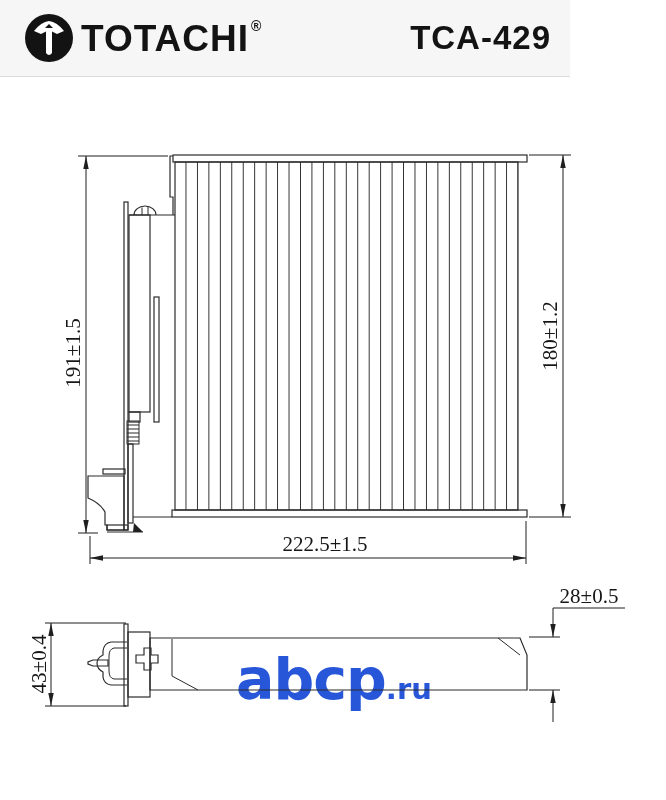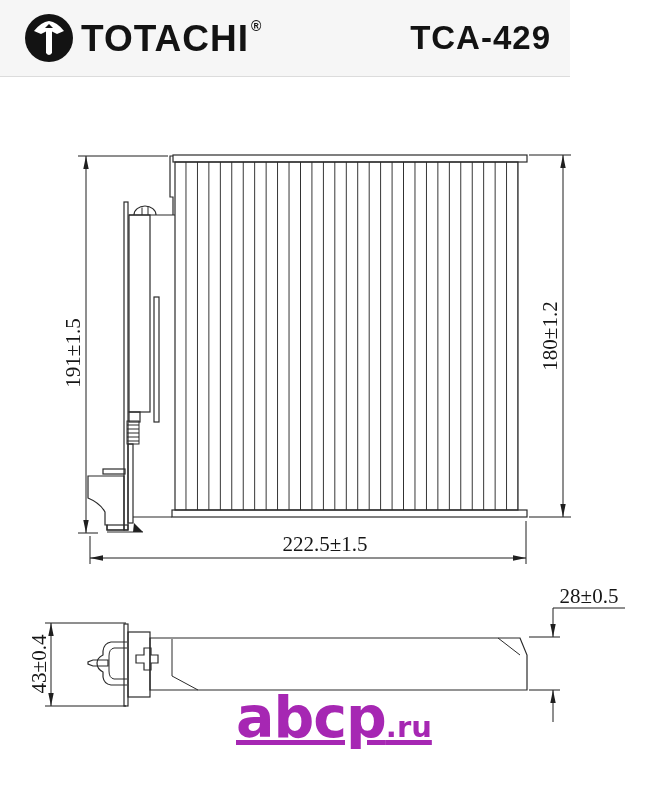--- a/index.html
+++ b/index.html
@@ -11,24 +11,24 @@
           display:flex;align-items:center;z-index:3;box-sizing:border-box;}
   .logo-wrap{display:flex;align-items:center;margin-left:24px;}
   .logo-circle{width:50px;height:50px;flex:0 0 auto;}
   .brand{font-weight:bold;font-size:37px;letter-spacing:1px;color:#131313;
          margin-left:7px;line-height:1;}
   .reg{font-size:14px;font-weight:bold;color:#131313;vertical-align:super;
        position:relative;top:-12px;margin-left:2px;}
   .part-number{margin-left:auto;margin-right:19px;font-weight:bold;
                font-size:33px;color:#131313;letter-spacing:1px;}
   
-  .watermark{position:absolute;left:236px;top:689px;z-index:1;
-             color:#a21caf;font-weight:bold;font-family:"DejaVu Sans",sans-serif;
+  .watermark{position:absolute;left:236px;top:651px;z-index:1;
+             color:#1d4ed8;font-weight:bold;font-family:"DejaVu Sans",sans-serif;
              font-size:57px;letter-spacing:-1px;line-height:1;opacity:.95;
-             white-space:nowrap;text-decoration:underline;}
+             white-space:nowrap;}
   .watermark .suffix{font-size:29px;letter-spacing:0;}
   
   .drawing-svg{position:absolute;left:0;top:0;z-index:2;}
   .ln{stroke:#2b2b2b;stroke-width:1.2;fill:none;}
   .thin{stroke:#2b2b2b;stroke-width:1;fill:none;}
   .dim{stroke:#1f1f1f;stroke-width:1;fill:none;}
   .arr{fill:#1f1f1f;stroke:none;}
   .dimtext{font-family:"Liberation Serif",serif;font-size:21px;fill:#161616;}
 </style>
 </head>

